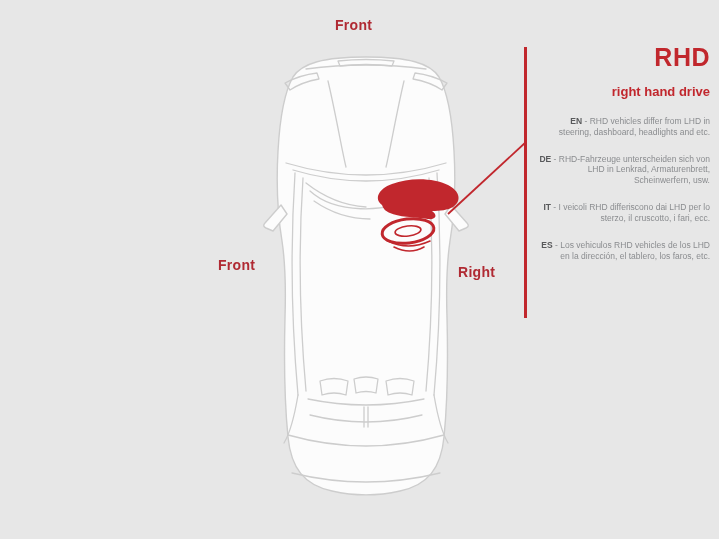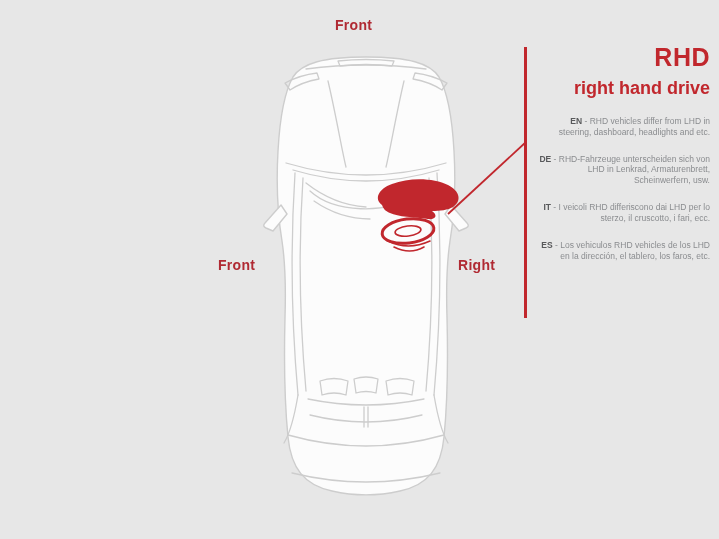--- a/index.html
+++ b/index.html
@@ -22,21 +22,21 @@
   }
   .dir-label{
     position:absolute;
     color:var(--label-red);
     font-size:14px;
     font-weight:800;
     letter-spacing:.3px;
   }
   #front-label{left:335px;top:17px;width:90px;}
   #left-label{left:218px;top:257px;}
-  #right-label{left:458px;top:257px;}
+  #right-label{left:458px;top:264px;}
   #rear-label{left:338px;top:476px;}
 
   #car-svg{
     position:absolute;left:262px;top:55px;width:208px;height:440px;
     overflow:visible;
   }
   .car-line{fill:none;stroke:var(--car-outline);stroke-width:1.3;stroke-linecap:round;stroke-linejoin:round;}
   .car-body{fill:var(--car-fill);stroke:var(--car-outline);stroke-width:1.4;stroke-linejoin:round;}
   .red-fill{fill:var(--accent-red);stroke:none;}
   .red-ring{fill:none;stroke:var(--accent-red);stroke-width:3;}
@@ -51,21 +51,21 @@
   }
   #info-panel{
     position:absolute;left:538px;top:44px;width:172px;text-align:right;
   }
   #panel-title{
     color:var(--accent-red);
     font-size:25px;font-weight:800;line-height:1.05;letter-spacing:.5px;
   }
   #panel-subtitle{
     color:var(--accent-red);
-    font-size:18px;font-weight:700;margin-top:8px;
+    font-size:13px;font-weight:700;margin-top:14px;
   }
   .entry{
     margin-top:17px;
     font-size:8.5px;line-height:10.4px;
     color:var(--body-text);
   }
   .entry b{color:var(--lang-label);font-weight:700;}
 </style>
 </head>
 <body>

